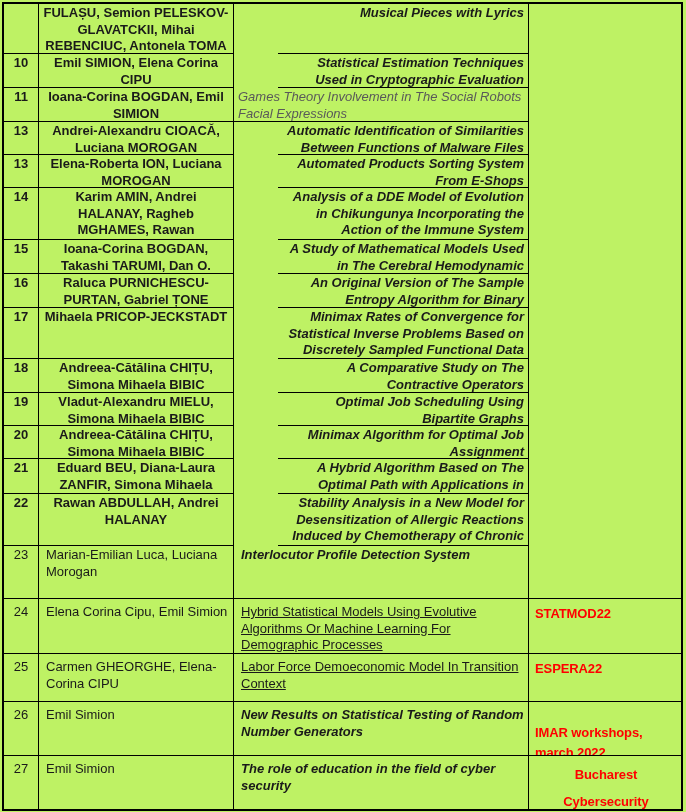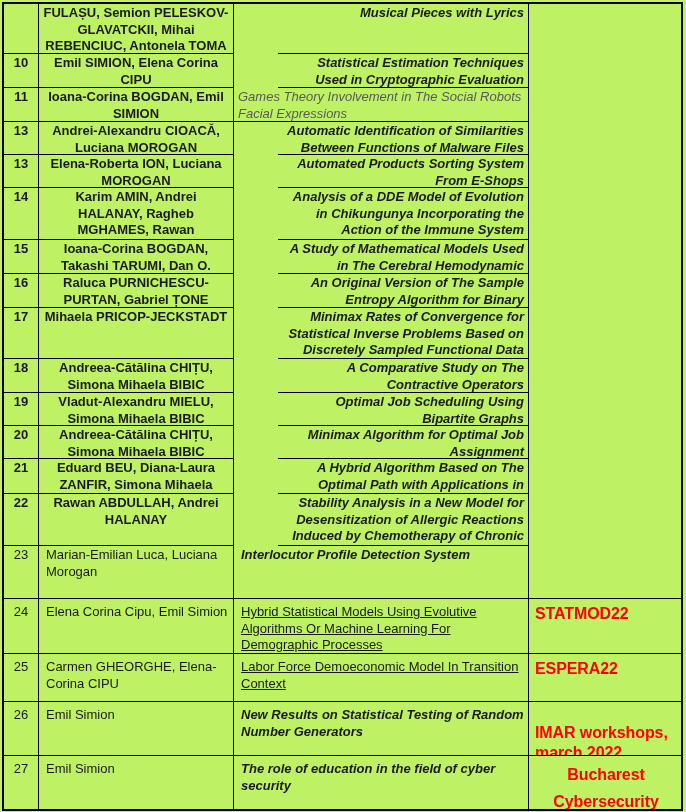--- a/index.html
+++ b/index.html
@@ -40,21 +40,21 @@
   
   .title.c-bi{text-align:right;font-weight:bold;font-style:italic;margin-left:44px;}
   .title.c-i-muted{text-align:left;font-weight:normal;font-style:italic;color:#595959;}
   .title.l-bi{text-align:left;font-weight:bold;font-style:italic;padding-left:7px;}
   .title.l-reg{text-align:left;font-weight:normal;font-style:normal;padding-left:7px;text-decoration:underline;}
   .cell.padtop{padding-top:5px;}
   
   .note{
     font-weight:bold;
     white-space:pre-wrap;
-    font-size:16px;
+    font-size:13px;
     letter-spacing:-0.1px;
     padding-left:6px;
     line-height:20px;
   }
   .note.wide{line-height:27px;}
   .mergednote{
     box-sizing:border-box;
     border-bottom:1px solid #000;
     grid-column:4;
     grid-row:1 / span 15;

